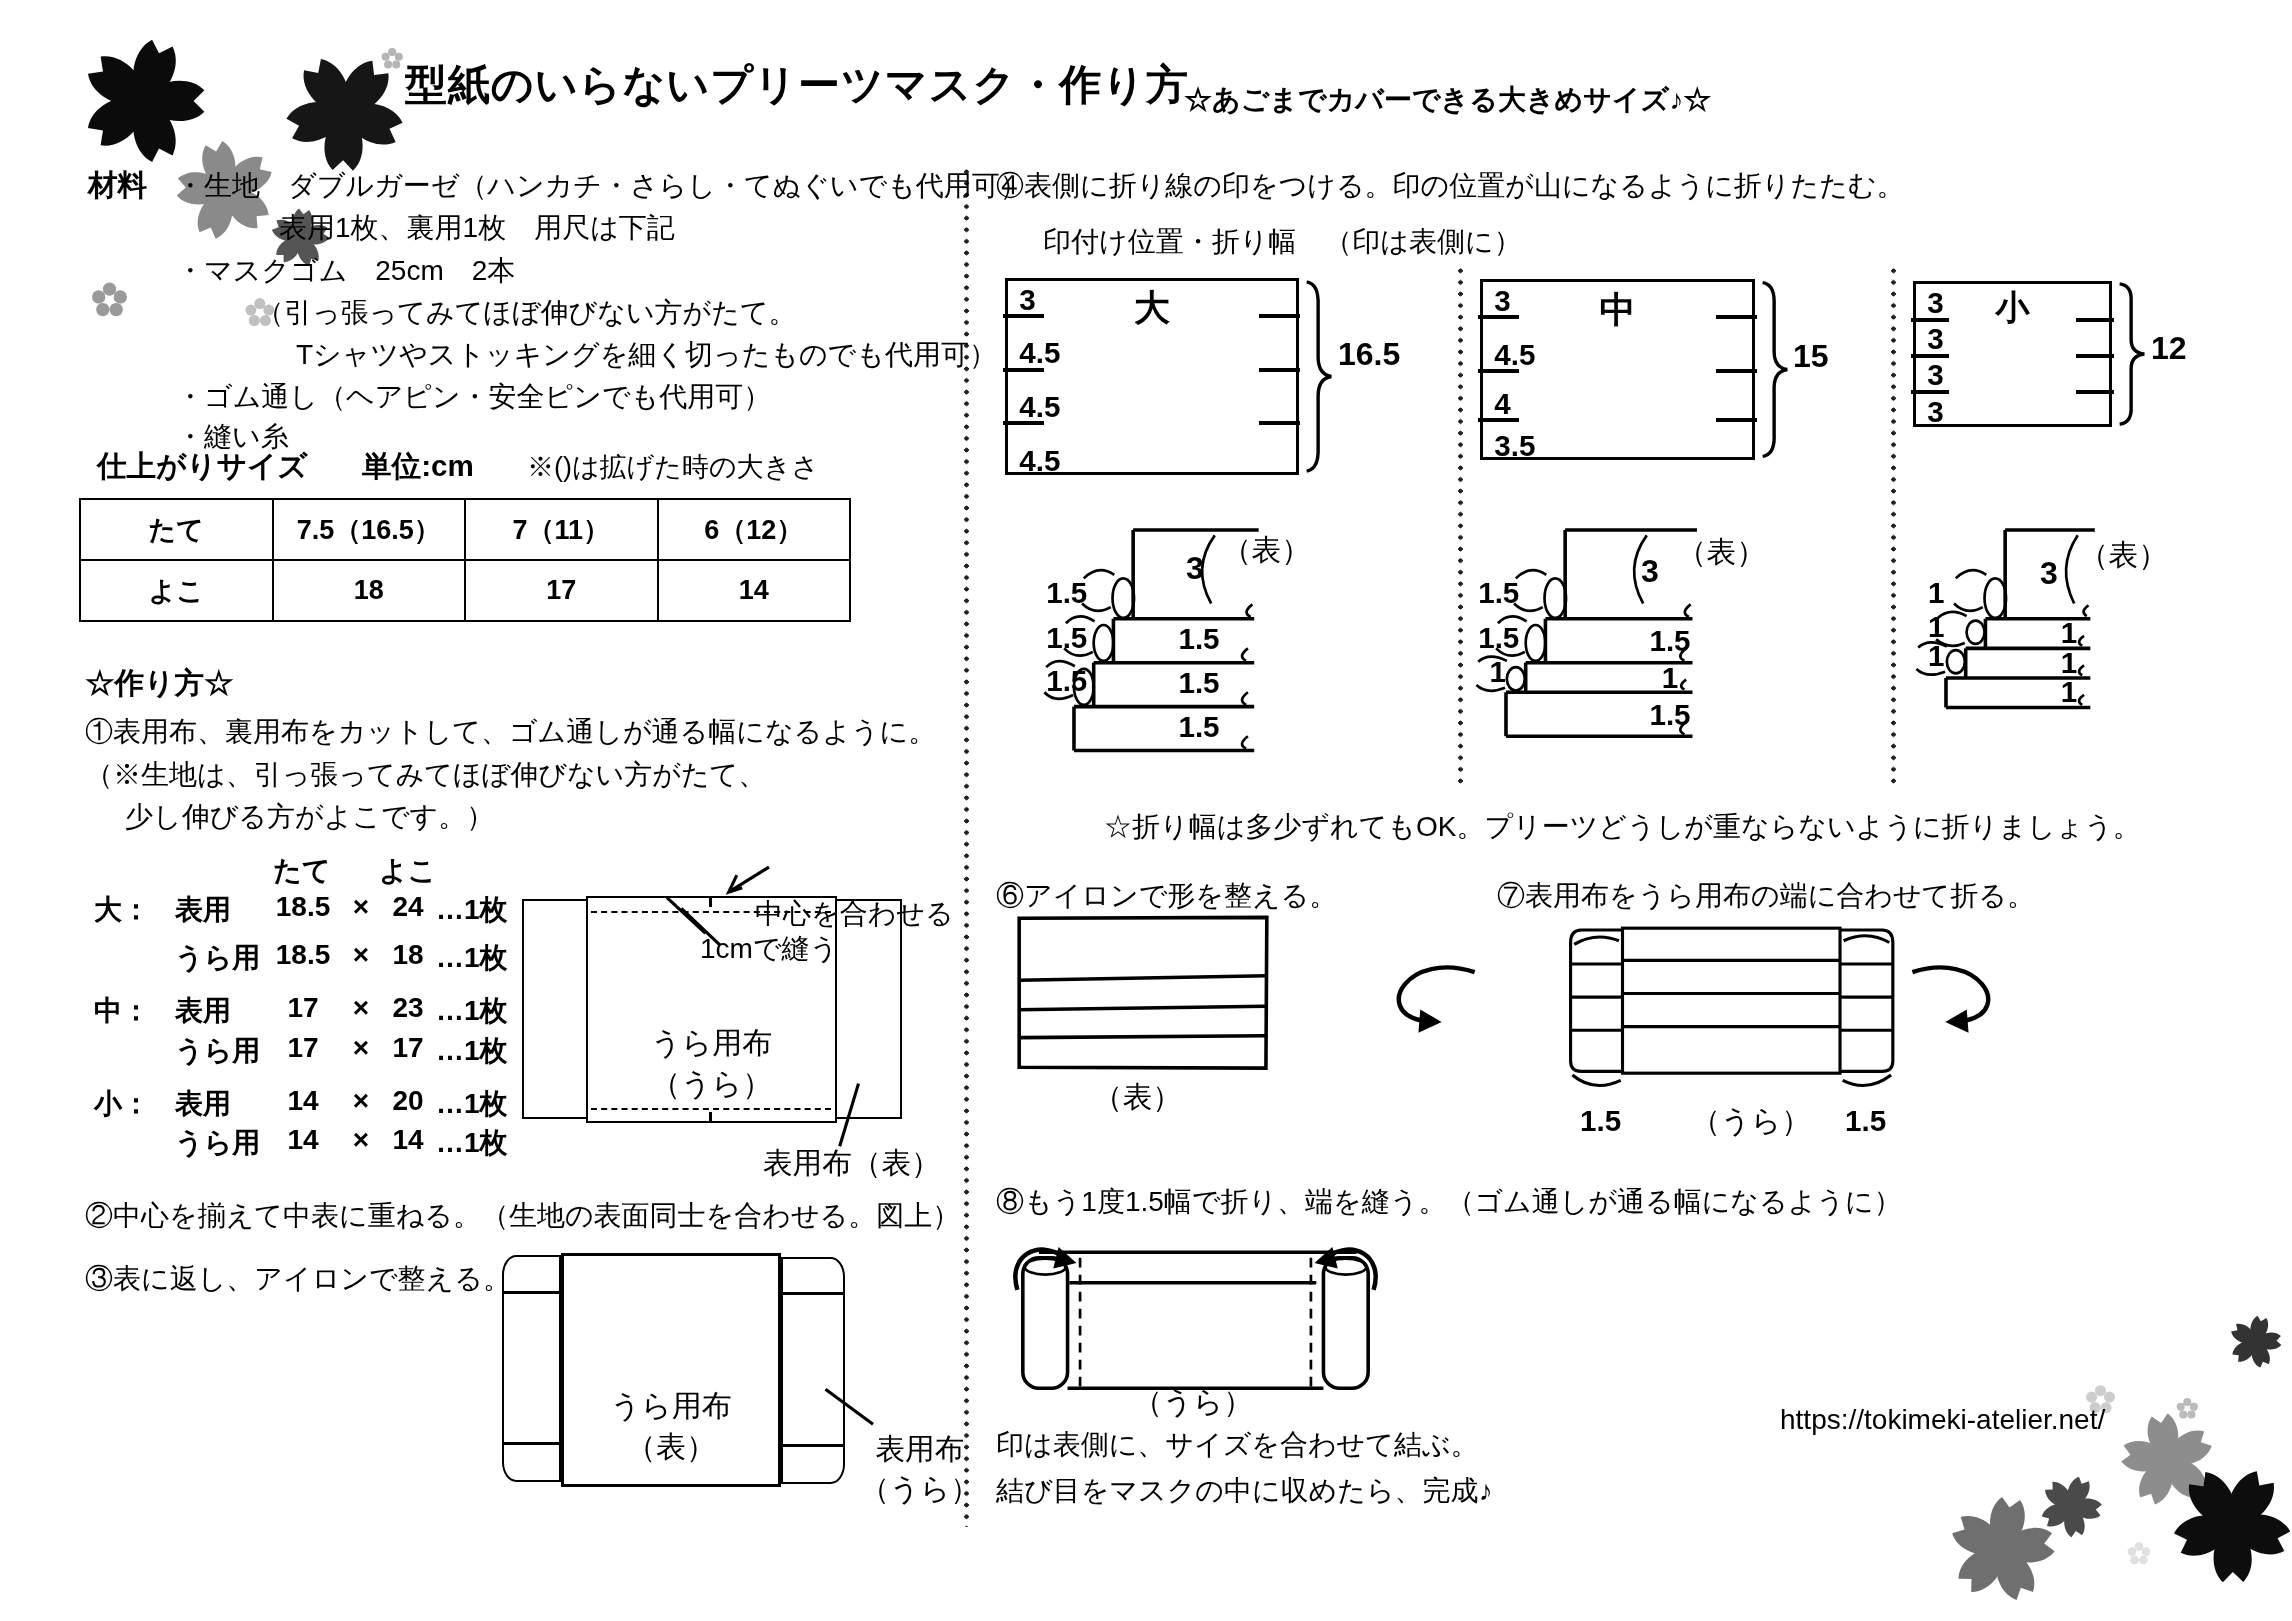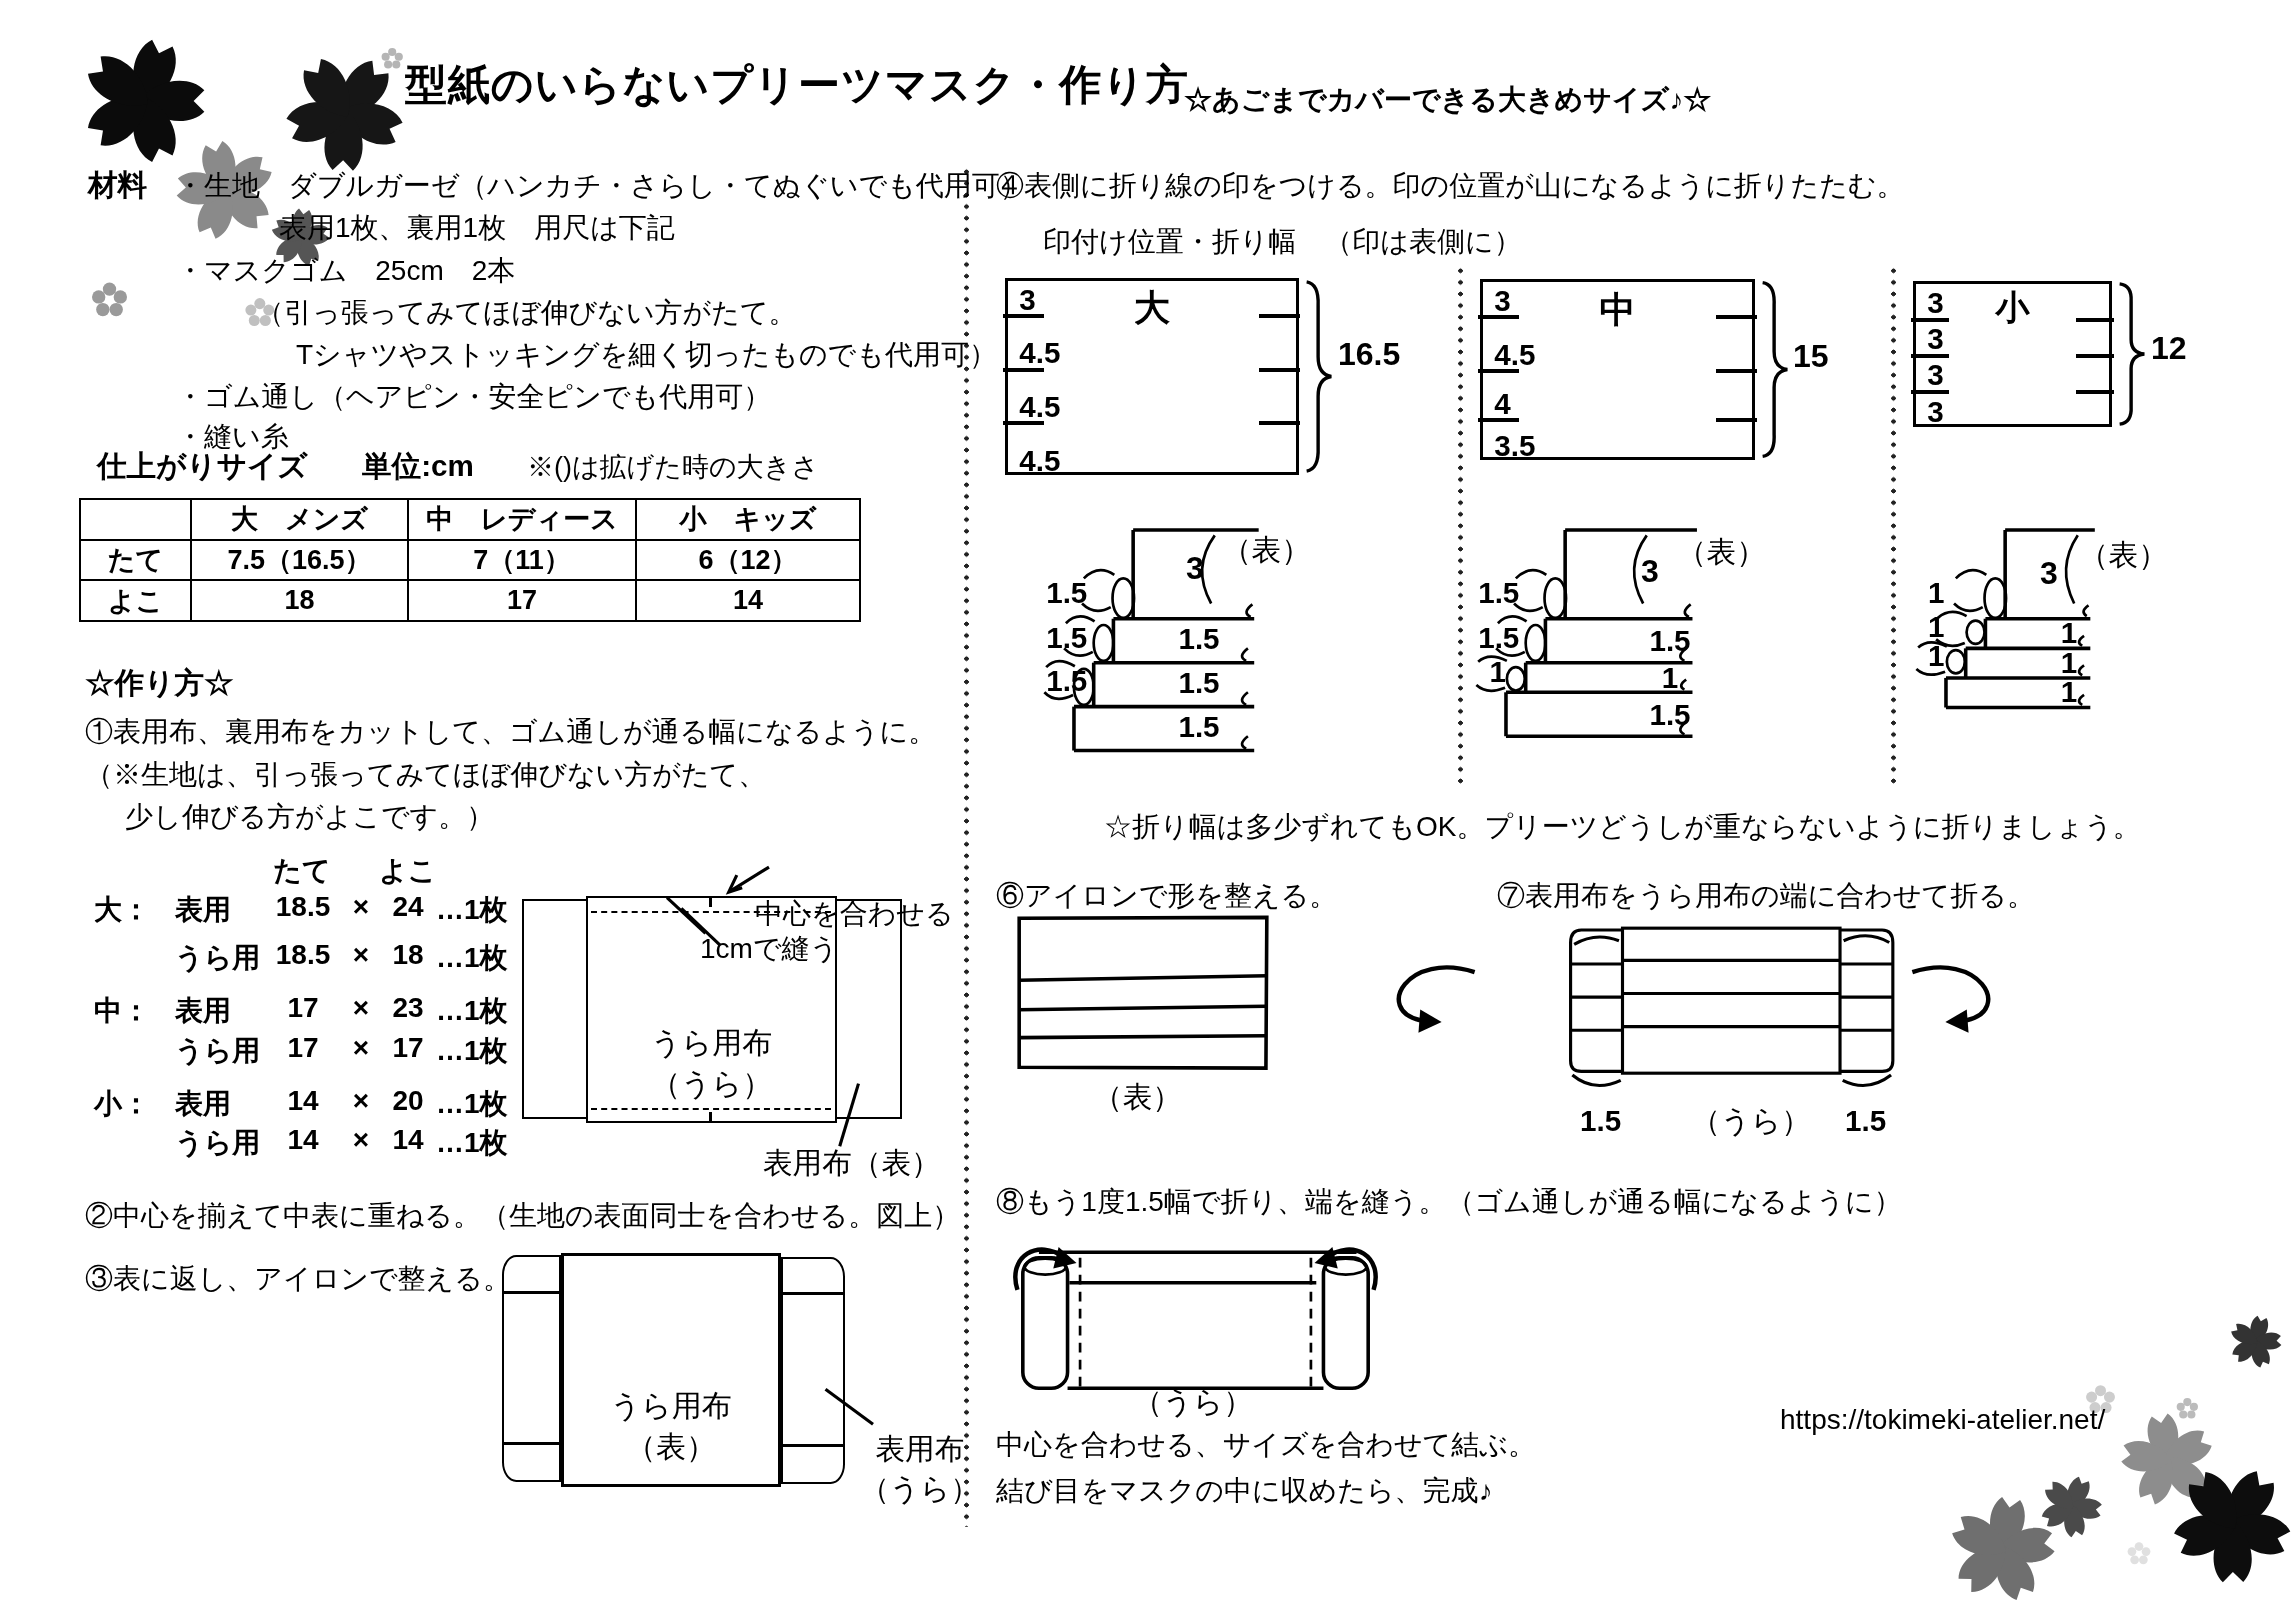--- a/index.html
+++ b/index.html
@@ -85,26 +85,20 @@
   <div class="t" style="left:296px;top:337px">Tシャツやストッキングを細く切ったものでも代用可）</div>
   <div class="t" style="left:176px;top:379px">・ゴム通し（ヘアピン・安全ピンでも代用可）</div>
   <div class="t" style="left:176px;top:419px">・縫い糸</div>
 
   <div class="t b" style="left:97px;top:448px;font-size:29.6px">仕上がりサイズ</div>
   <div class="t b" style="left:362px;top:448px;font-size:29.6px">単位:cm</div>
   <div class="t" style="left:527px;top:451px;font-size:27px">※()は拡げた時の大きさ</div>
 
   <table class="sizetable" style="left:79px;top:498px;width:772px;height:124px">
     <tbody>
-        <tr>
-      <td style="width:109px"></td>
-      <td style="width:215px">大　メンズ</td>
-      <td style="width:226px">中　レディース</td>
-      <td style="width:222px">小　キッズ</td>
-    </tr>
     <tr>
       <td>たて</td>
       <td>7.5（16.5）</td>
       <td>7（11）</td>
       <td>6（12）</td>
     </tr>
     <tr>
       <td>よこ</td>
       <td>18</td>
       <td>17</td>
@@ -428,19 +422,19 @@
       <path d="M76,22 V168"></path>
         <path d="M334,22 V168"></path>
     </g>
     <path d="M6,58 C-6,20 30,0 58,22" fill="none" stroke="#000" stroke-width="5"></path>
     <path d="M52,10 L72,28 L46,34 Z" fill="#000"></path>
     <path d="M404,58 C416,20 380,0 352,22" fill="none" stroke="#000" stroke-width="5"></path>
     <path d="M358,10 L338,28 L364,34 Z" fill="#000"></path>
   </svg>
   <div class="t" style="left:1133px;top:1384px;font-size:29.6px">（うら）</div>
 
-  <div class="t" style="left:996px;top:1427px">中心を合わせる、サイズを合わせて結ぶ。</div>
+  <div class="t" style="left:996px;top:1427px">印は表側に、サイズを合わせて結ぶ。</div>
   <div class="t" style="left:996px;top:1473px">結び目をマスクの中に収めたら、完成♪</div>
 
   <div class="t" style="left:1780px;top:1402px;font-size:28px">https://tokimeki-atelier.net/</div>
 
 </div>
 
 
 </body></html>

